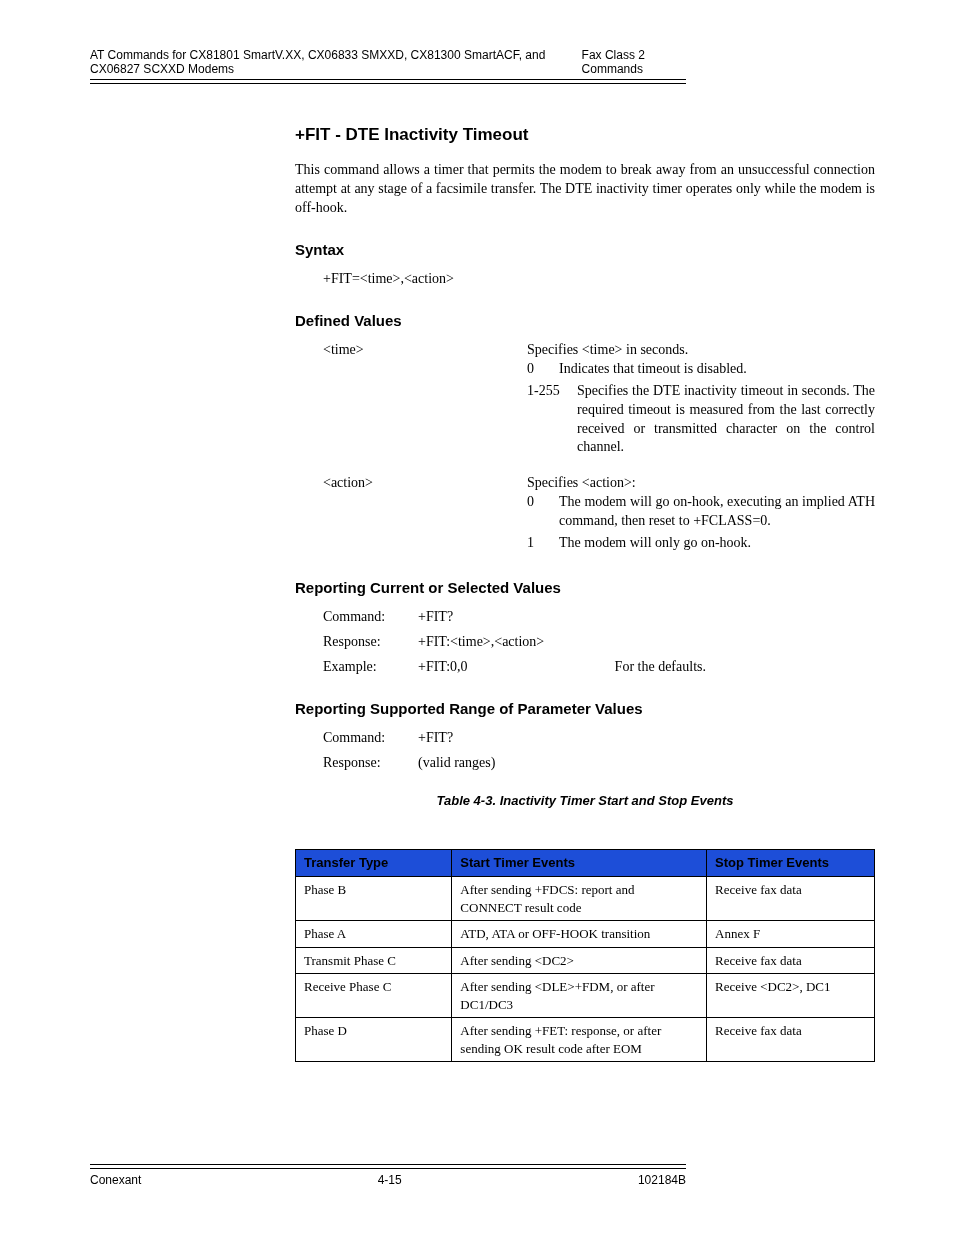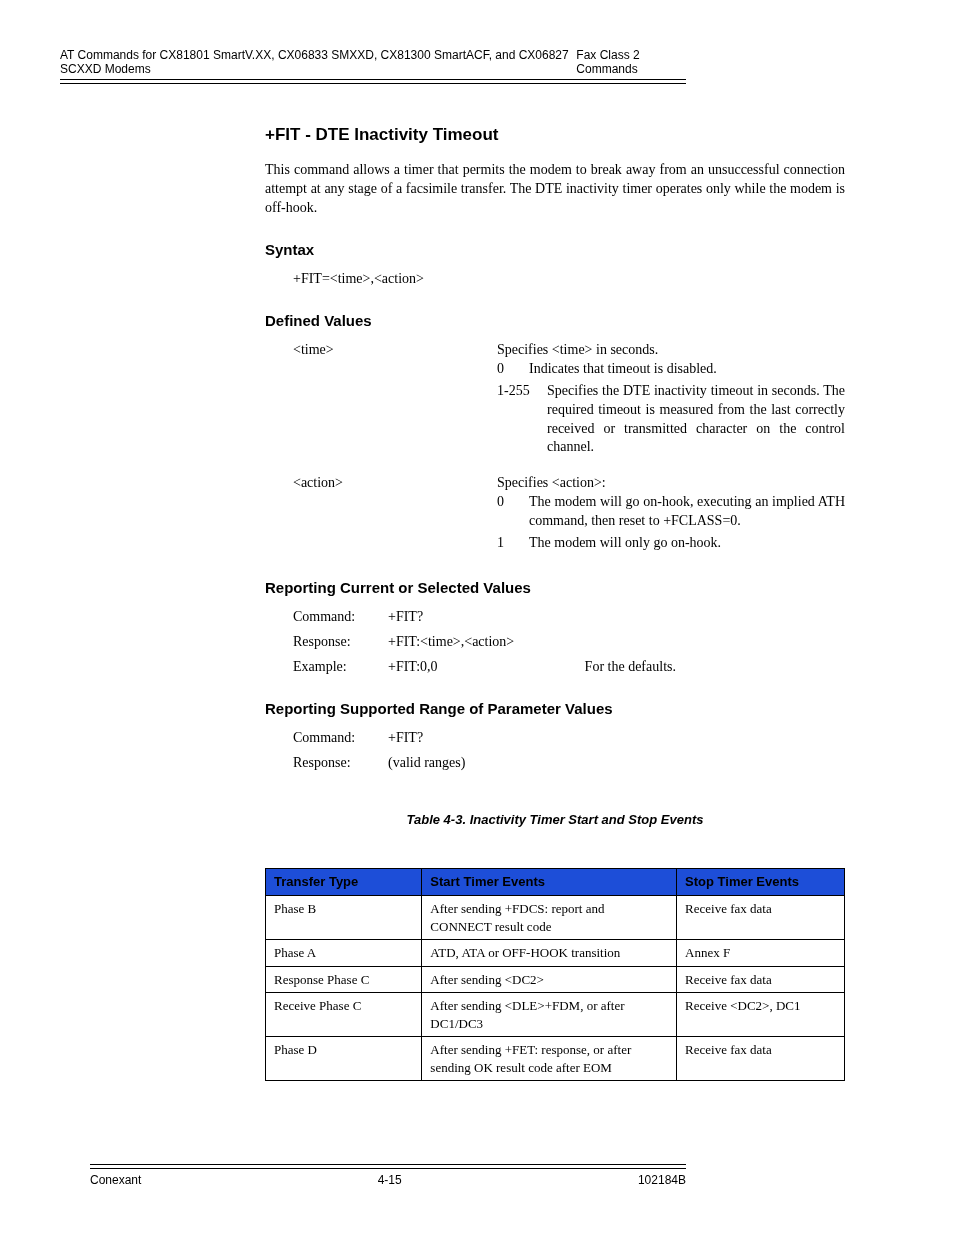--- a/index.html
+++ b/index.html
@@ -9,21 +9,21 @@
     background: #fff;
     font-family: "Times New Roman", Times, serif;
     color: #000;
     width: 954px;
   }
   .page {
     width: 776px;
     height: 1235px;
     position: relative;
     box-sizing: border-box;
-    padding: 48px 90px 0 60px;
+    padding: 48px 90px 0 90px;
   }
   .header-row {
     display: flex;
     justify-content: space-between;
     font-family: Arial, Helvetica, sans-serif;
     font-size: 12px;
     padding-bottom: 3px;
   }
   .header-line {
     border-top: 1px solid #000;
@@ -112,21 +112,21 @@
     font-family: Arial, Helvetica, sans-serif;
     font-weight: bold;
     background: #1d4ed8;
   }
   .table-caption {
     font-family: Arial, Helvetica, sans-serif;
     font-style: italic;
     font-weight: bold;
     font-size: 13px;
     text-align: center;
-    margin-top: 38px;
+    margin-top: 19px;
   }
   .footer {
     position: absolute;
     bottom: 48px;
     left: 90px;
     right: 90px;
   }
   .footer-line {
     border-top: 1px solid #000;
     border-bottom: 1px solid #000;
@@ -235,21 +235,21 @@
           <td>Phase B</td>
           <td>After sending +FDCS: report and CONNECT result code</td>
           <td>Receive fax data</td>
         </tr>
         <tr>
           <td>Phase A</td>
           <td>ATD, ATA or OFF-HOOK transition</td>
           <td>Annex F</td>
         </tr>
         <tr>
-          <td>Response Phase C</td>
+          <td>Transmit Phase C</td>
           <td>After sending &lt;DC2&gt;</td>
           <td>Receive fax data</td>
         </tr>
         <tr>
           <td>Receive Phase C</td>
           <td>After sending &lt;DLE&gt;+FDM, or after DC1/DC3</td>
           <td>Receive &lt;DC2&gt;, DC1</td>
         </tr>
         <tr>
           <td>Phase D</td>

